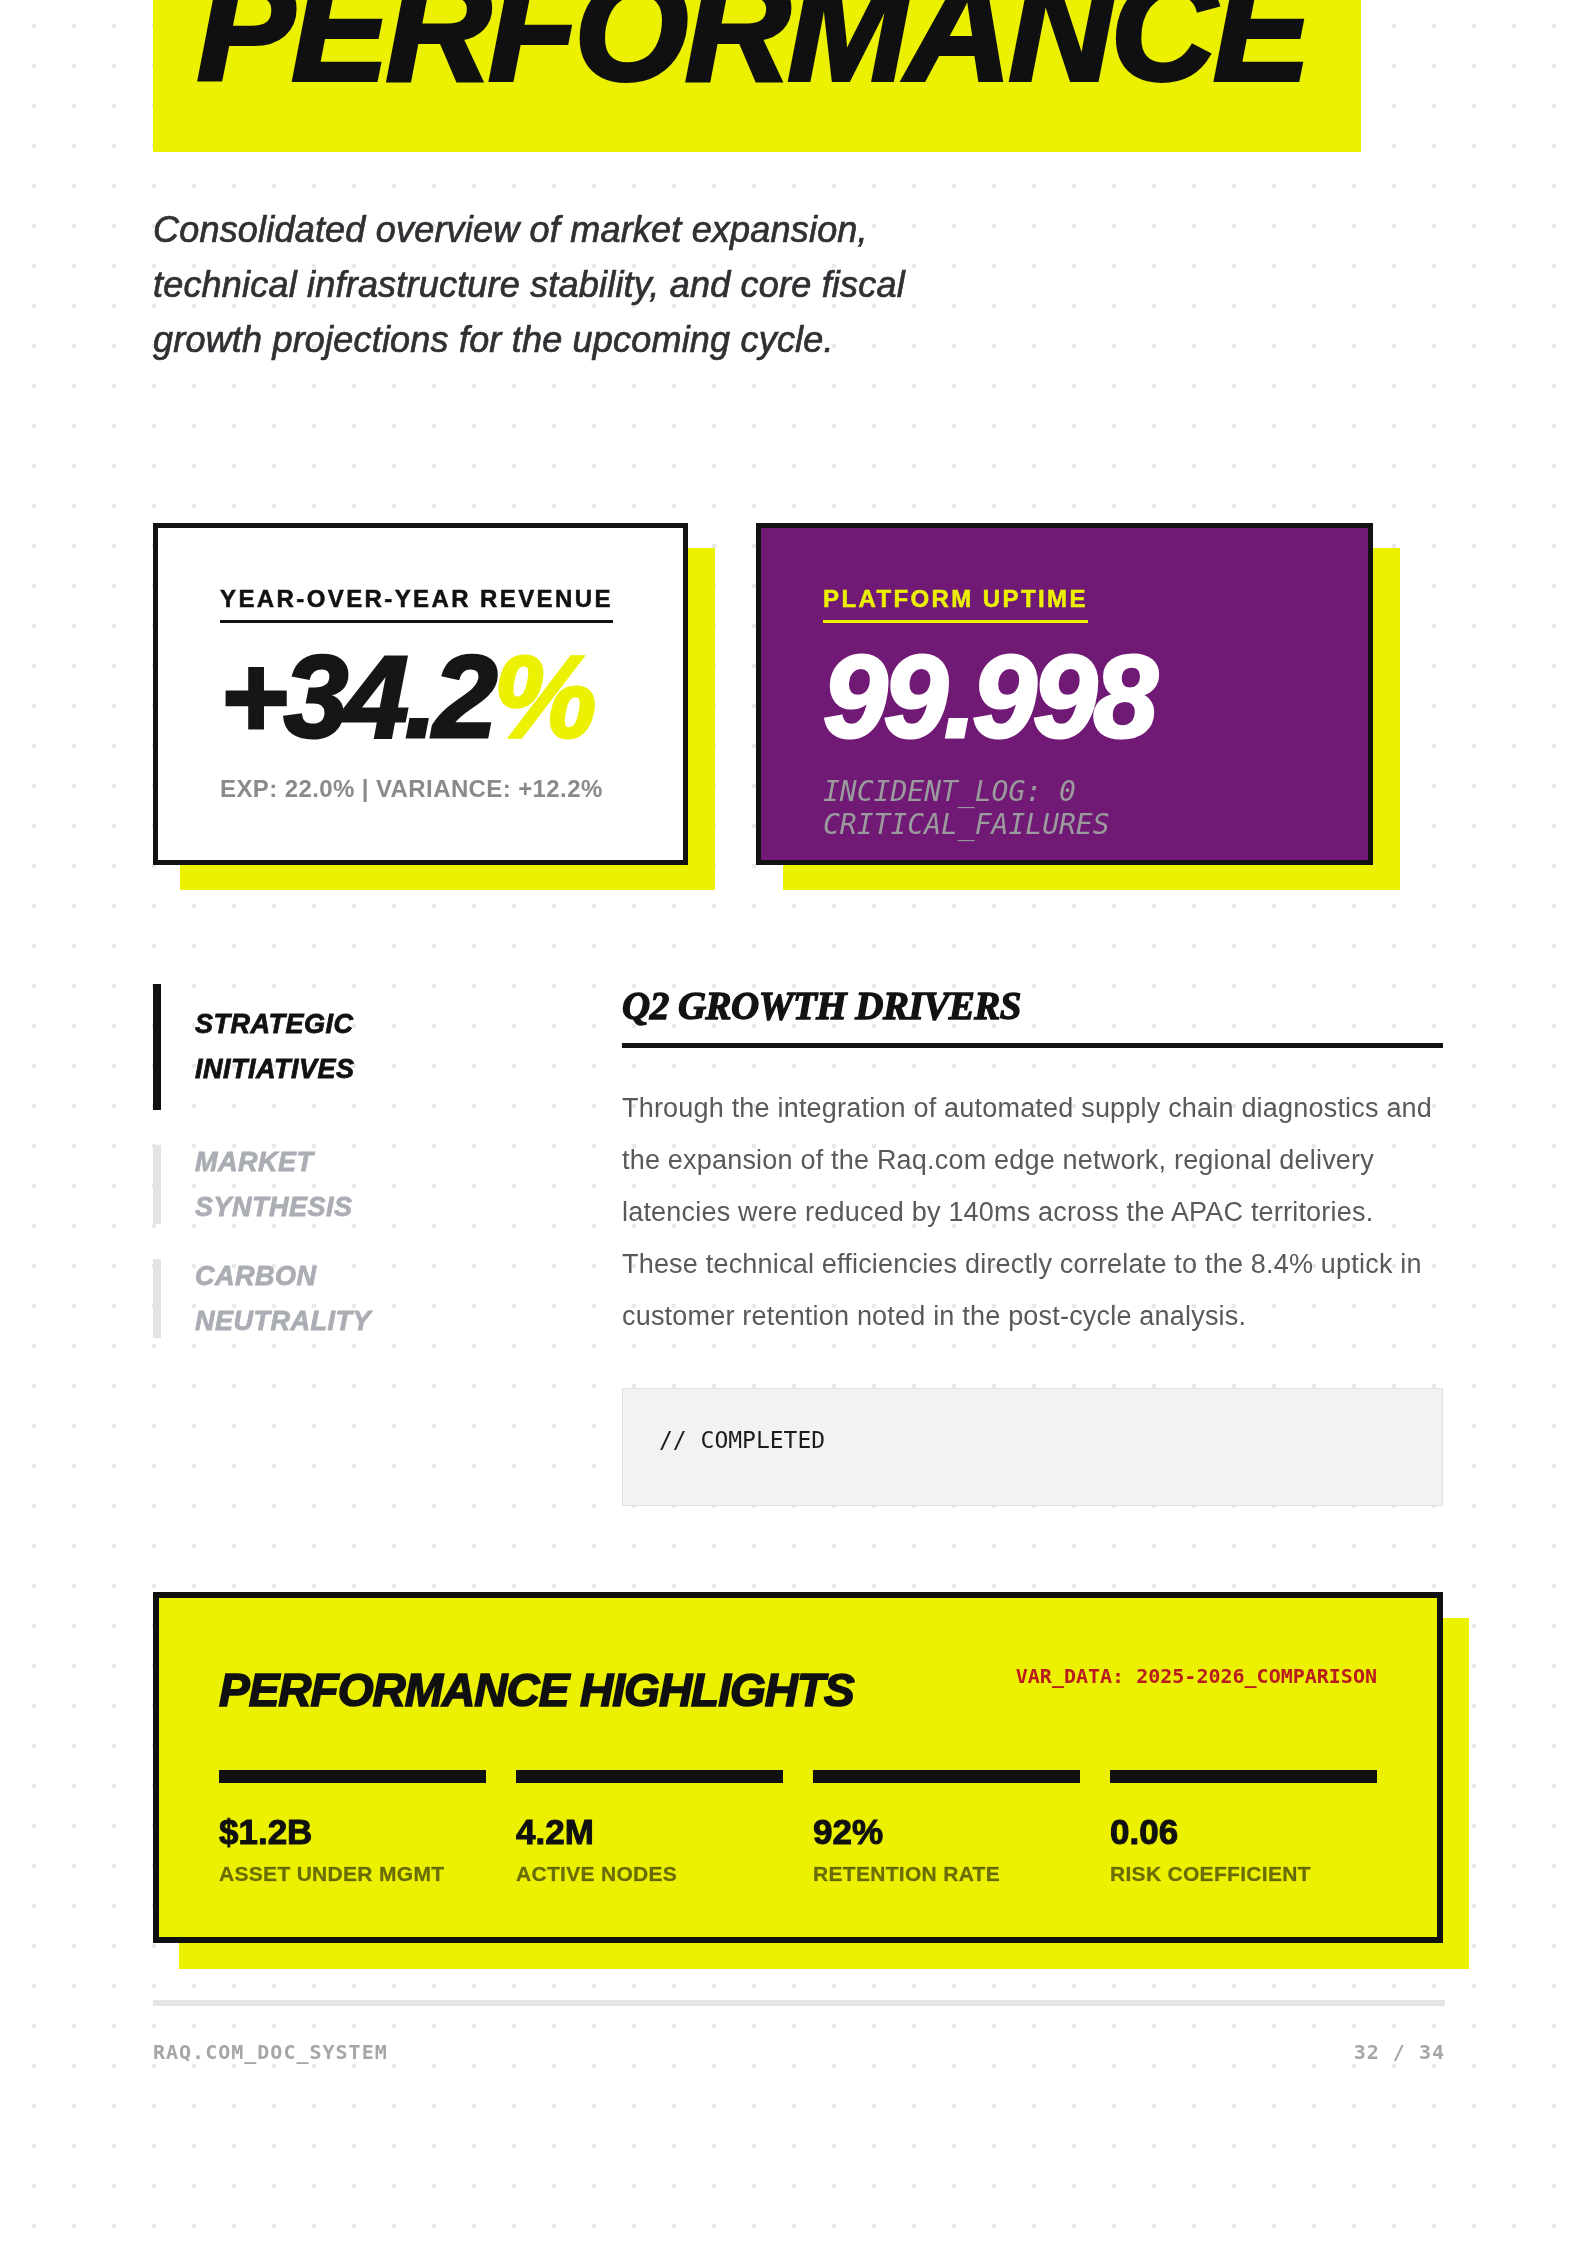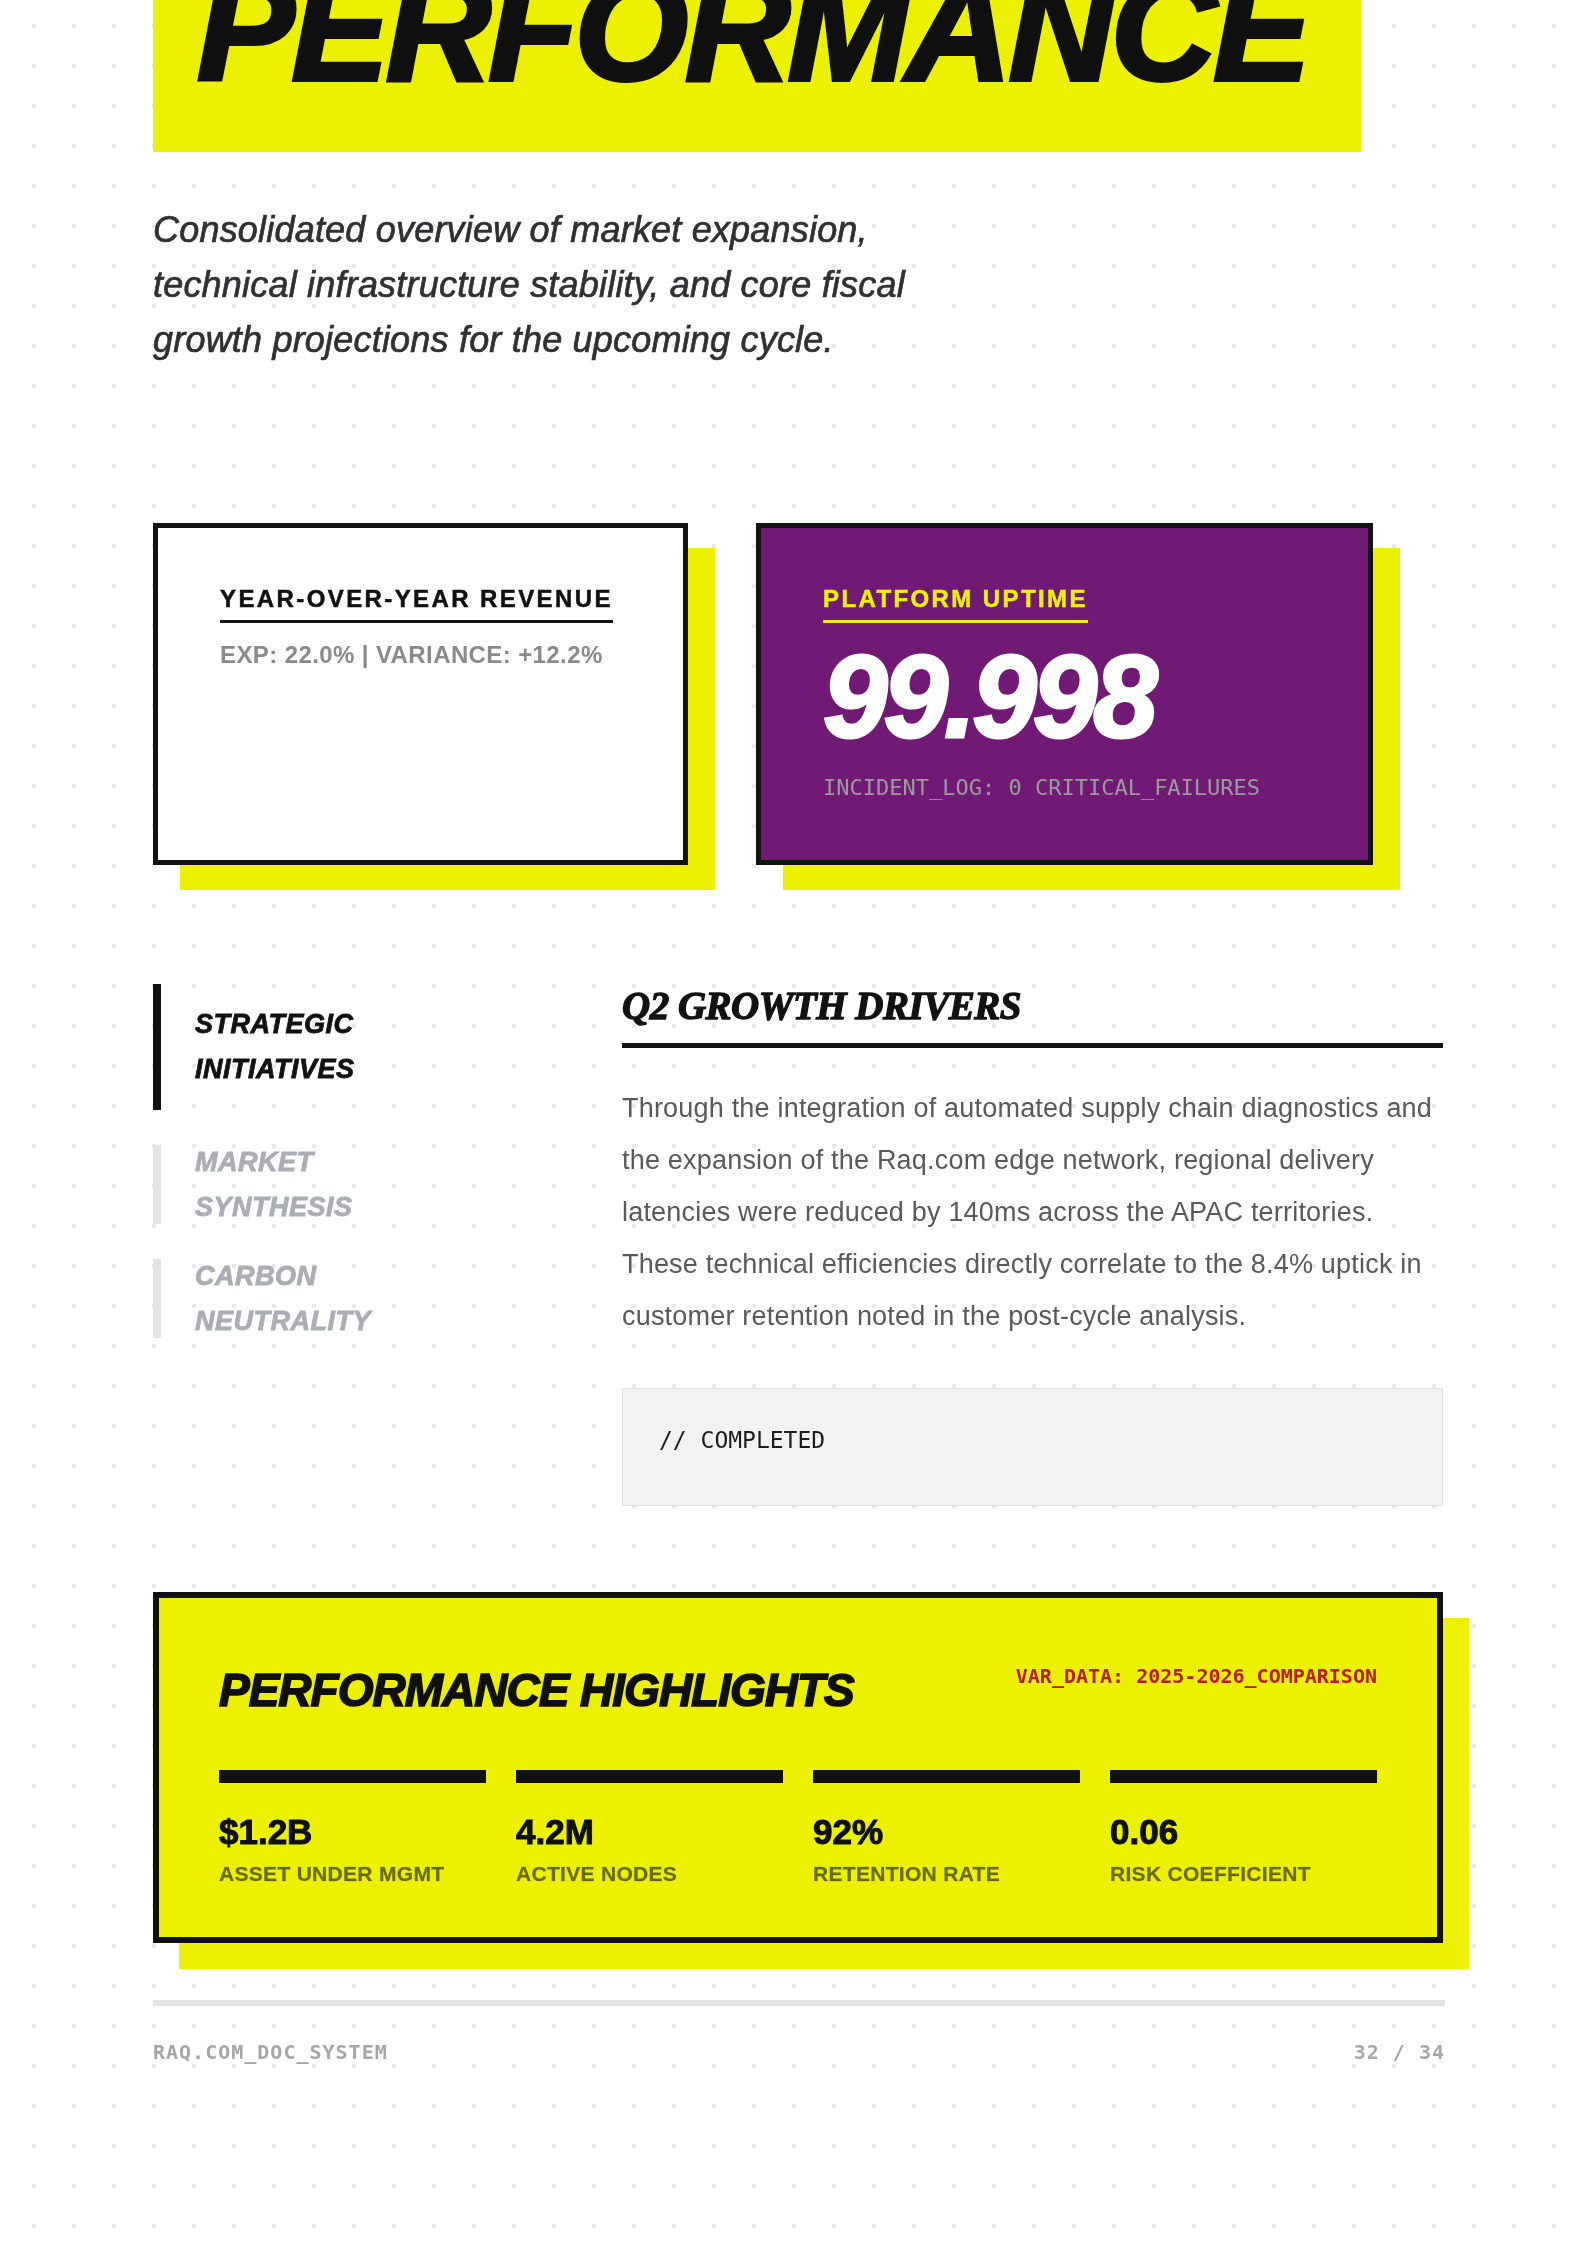--- a/index.html
+++ b/index.html
@@ -45,22 +45,22 @@
   }
   .card--dark .card-label { color: var(--accent); border-bottom-color: var(--accent); }
   .card-value {
     margin-top: 14px; font-size: 116px; line-height: 120px; font-weight: bold; font-style: italic;
     letter-spacing: -4px; color: #161616; -webkit-text-stroke: 3px #161616; white-space: nowrap;
   }
   .card--dark .card-value { color: #ffffff; -webkit-text-stroke: 3px #ffffff; }
   .card-value .suffix { color: var(--accent); -webkit-text-stroke: 3px var(--accent); }
   .card-footnote { margin-top: 18px; font-size: 24px; font-weight: bold; color: #8a8a8c; letter-spacing: 0.4px; }
   .card--dark .card-footnote {
-    font-family: "DejaVu Sans Mono", monospace; font-weight: normal;
-    font-size: 22px; color: #9b9b9d; letter-spacing: 0;
+    font-family: "DejaVu Sans Mono", monospace; font-style: italic; font-weight: normal;
+    font-size: 28px; color: #9b9b9d; letter-spacing: 0;
   }
 
   
   .body-row { margin-top: 119px; display: flex; }
   .sidebar { width: 469px; flex: none; }
   .side-item {
     display: flex; align-items: center; border-left: 8px solid #e3e3e5;
     padding-left: 34px; color: #abadb5; cursor: pointer;
     font-weight: bold; font-style: italic; font-size: 27px; line-height: 45px;
     -webkit-text-stroke: 0.8px currentColor; letter-spacing: 0.5px;
@@ -128,20 +128,21 @@
   <header class="title-block">
     <h1>PERFORMANCE</h1>
   </header>
 
   <p class="subtitle">Consolidated overview of market expansion, technical infrastructure stability, and core fiscal growth projections for the upcoming cycle.</p>
 
   <section class="cards">
 
     <article class="card card--light">
       <span class="card-label">YEAR-OVER-YEAR REVENUE</span>
+      <div class="card-value"><span>+34.2</span><span class="suffix">%</span></div>
       <div class="card-footnote">EXP: 22.0% | VARIANCE: +12.2%</div>
     </article>
 
     <article class="card card--dark">
       <span class="card-label">PLATFORM UPTIME</span>
       <div class="card-value"><span>99.998</span><span class="suffix"></span></div>
       <div class="card-footnote">INCIDENT_LOG: 0 CRITICAL_FAILURES</div>
     </article>
 
   </section>

